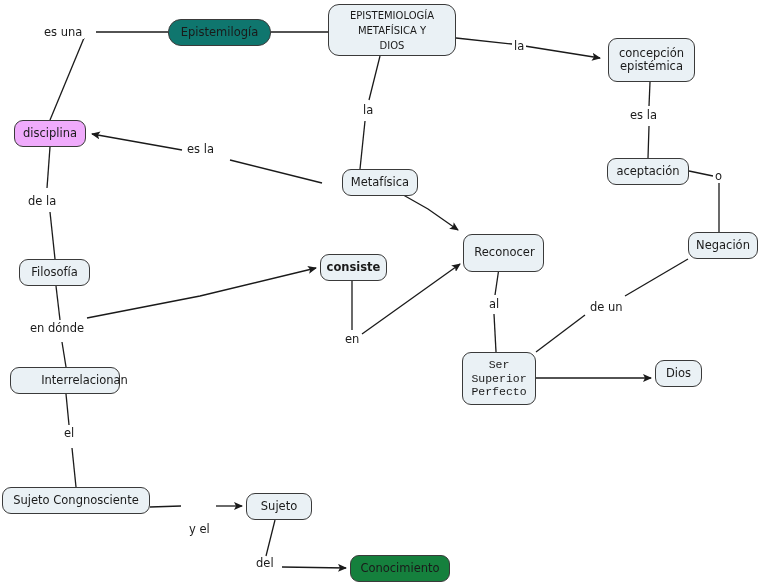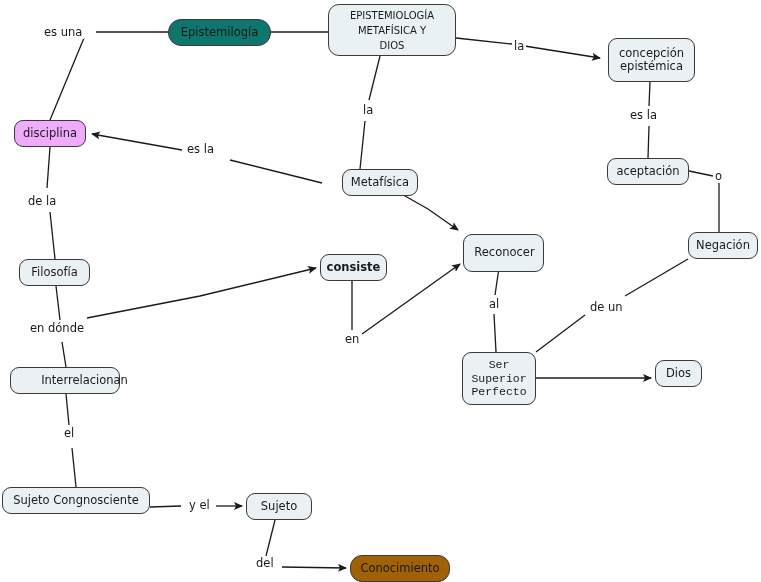--- a/index.html
+++ b/index.html
@@ -118,31 +118,31 @@
       <div class="node" style="left: 19px; top: 259px; width: 71px; height: 27px; background: rgb(234, 241, 245); border-color: rgb(58, 58, 58); color: rgb(26, 26, 26);">Filosofía</div>
       <div class="node" style="left: 320px; top: 254px; width: 67px; height: 27px; background: rgb(234, 241, 245); border-color: rgb(58, 58, 58); color: rgb(26, 26, 26); font-weight: bold;">consiste</div>
       <div class="node" style="left: 463px; top: 234px; width: 81px; height: 38px; background: rgb(234, 241, 245); border-color: rgb(58, 58, 58); color: rgb(26, 26, 26); padding-left: 8px;">Reconocer</div>
       <div class="node" style="left: 10px; top: 367px; width: 110px; height: 27px; background: rgb(234, 241, 245); border-color: rgb(58, 58, 58); color: rgb(26, 26, 26); padding-left: 45px;">Interrelacionan</div>
       <div class="node" style="left: 462px; top: 352px; width: 74px; height: 53px; background: rgb(234, 241, 245); border-color: rgb(58, 58, 58); color: rgb(26, 26, 26); font-family: Liberation Mono, monospace;">Ser
 Superior
 Perfecto</div>
       <div class="node" style="left: 655px; top: 360px; width: 47px; height: 27px; background: rgb(234, 241, 245); border-color: rgb(58, 58, 58); color: rgb(26, 26, 26);">Dios</div>
       <div class="node" style="left: 2px; top: 487px; width: 148px; height: 27px; background: rgb(234, 241, 245); border-color: rgb(58, 58, 58); color: rgb(26, 26, 26);">Sujeto Congnosciente</div>
       <div class="node" style="left: 246px; top: 493px; width: 66px; height: 27px; background: rgb(234, 241, 245); border-color: rgb(58, 58, 58); color: rgb(26, 26, 26);">Sujeto</div>
-      <div class="node" style="left: 350px; top: 555px; width: 100px; height: 27px; background: #a16207; border-color: rgb(58, 58, 58); color: rgb(26, 26, 26); border-radius: 12px;">Conocimiento</div>
+      <div class="node" style="left: 350px; top: 555px; width: 100px; height: 27px; background: #15803d; border-color: rgb(58, 58, 58); color: rgb(26, 26, 26);">Conocimiento</div>
     </div>
   <div id="labels-layer">
       <div class="link-label" style="left: 42px; top: 26px; color: rgb(26, 26, 26);">es una</div>
       <div class="link-label" style="left: 512px; top: 40px; color: rgb(26, 26, 26);">la</div>
       <div class="link-label" style="left: 361px; top: 104px; color: rgb(26, 26, 26);">la</div>
       <div class="link-label" style="left: 628px; top: 109px; color: rgb(26, 26, 26);">es la</div>
       <div class="link-label" style="left: 185px; top: 143px; color: rgb(26, 26, 26);">es la</div>
       <div class="link-label" style="left: 713px; top: 170px; color: rgb(26, 26, 26);">o</div>
       <div class="link-label" style="left: 26px; top: 195px; color: rgb(26, 26, 26);">de la</div>
       <div class="link-label" style="left: 28px; top: 322px; color: rgb(26, 26, 26);">en dónde</div>
       <div class="link-label" style="left: 343px; top: 333px; color: rgb(26, 26, 26);">en</div>
       <div class="link-label" style="left: 487px; top: 298px; color: rgb(26, 26, 26);">al</div>
       <div class="link-label" style="left: 588px; top: 301px; color: rgb(26, 26, 26);">de un</div>
       <div class="link-label" style="left: 62px; top: 427px; color: rgb(26, 26, 26);">el</div>
-      <div class="link-label" style="left: 187px; top: 499px; color: rgb(26, 26, 26);">y el</div>
+      <div class="link-label" style="left: 187px; top: 523px; color: rgb(26, 26, 26);">y el</div>
       <div class="link-label" style="left: 254px; top: 557px; color: rgb(26, 26, 26);">del</div>
     </div>
 </div>
 
 </body></html>

